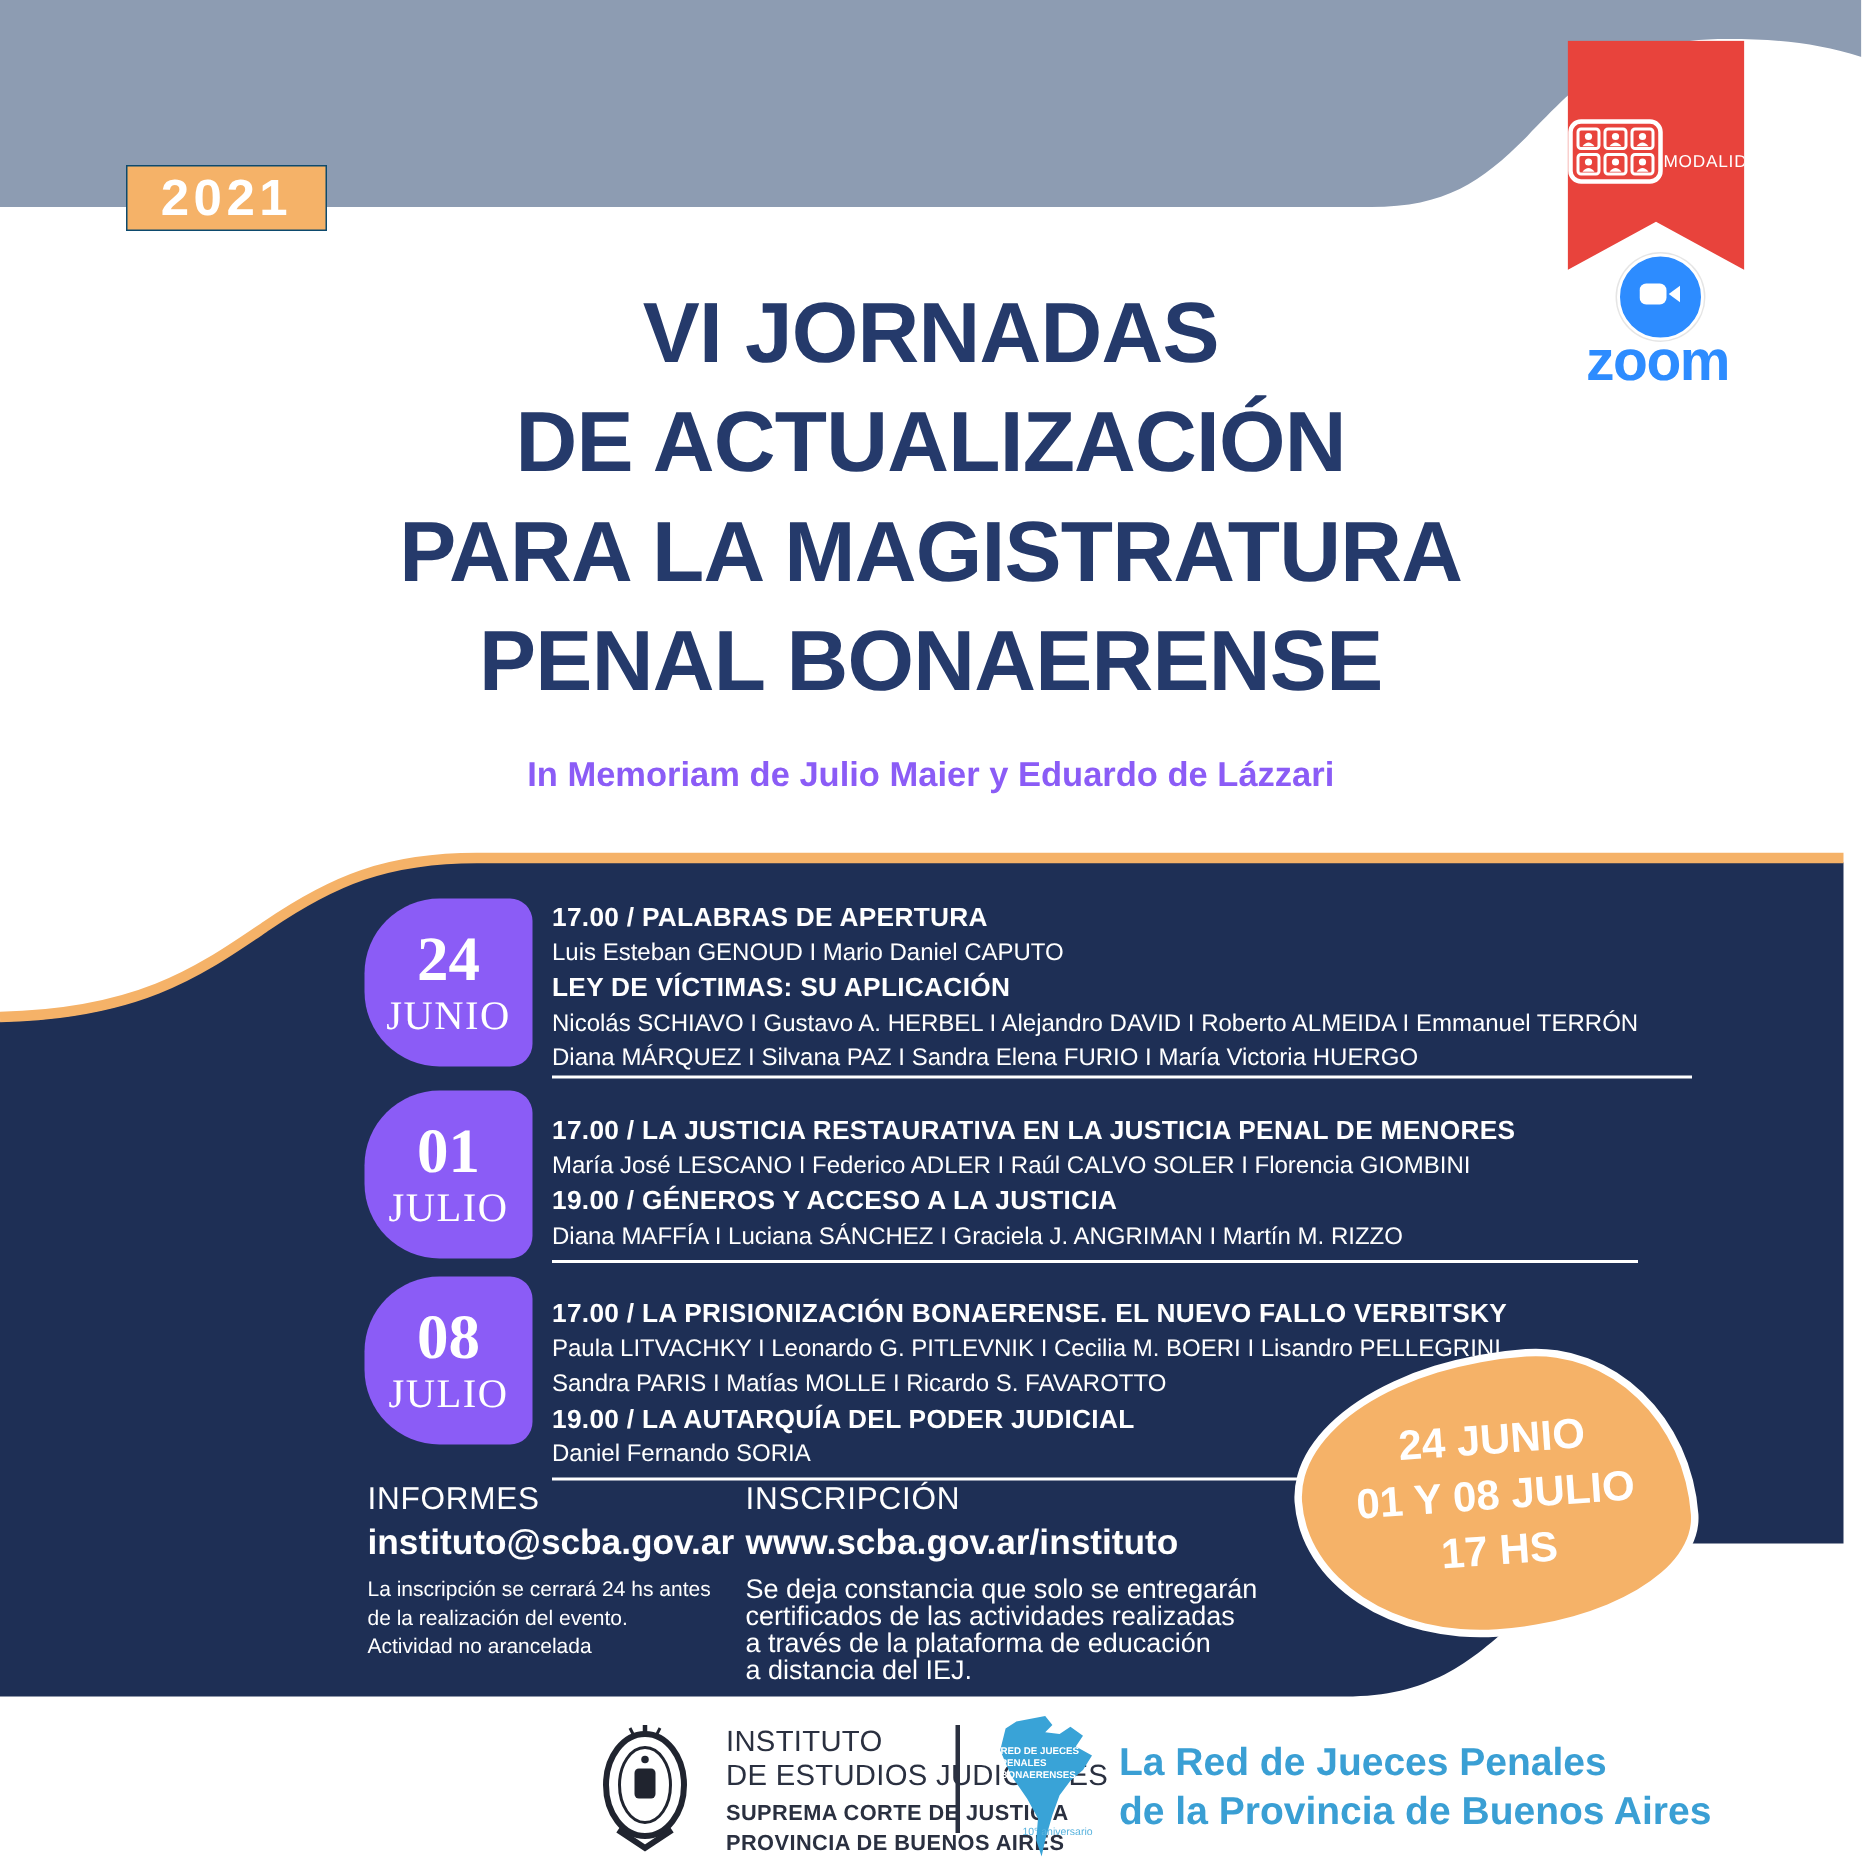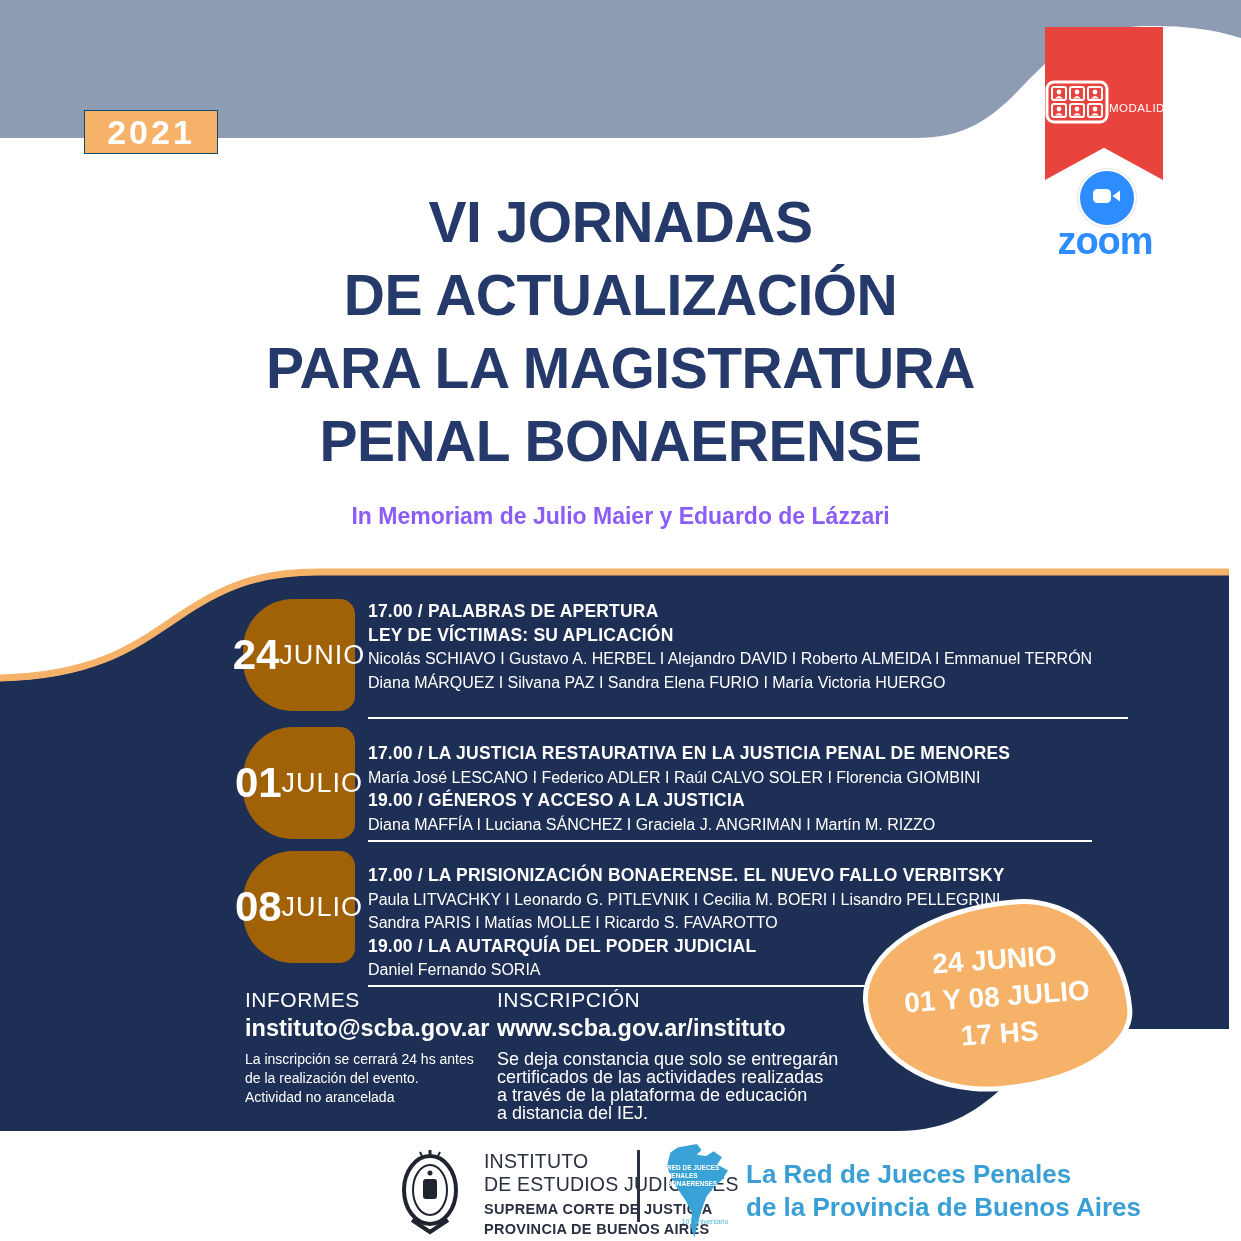--- a/index.html
+++ b/index.html
@@ -31,23 +31,23 @@
   
   .title{position:absolute;left:0;top:186px;width:1241px;text-align:center;color:#253a6b;}
   .title .tl{font-size:57px;font-weight:bold;line-height:73px;letter-spacing:-.5px;}
   .subtitle{position:absolute;left:0;top:503px;width:1241px;text-align:center;
     color:#8b5cf6;font-size:23px;font-weight:bold;}
 
   
   .panel-svg{position:absolute;top:0;left:0;}
 
   
-  .date-blob{position:absolute;left:243px;width:112px;height:112px;background:#a16207;
-    border-radius:50px 15px 15px 50px;display:flex;flex-direction:row;align-items:center;
-    justify-content:center;color:#ffffff;}
+  .date-blob{position:absolute;left:243px;width:112px;height:112px;background:#8b5cf6;
+    border-radius:50px 15px 15px 50px;display:flex;flex-direction:column;align-items:center;
+    justify-content:center;color:#ffffff;font-family:Liberation Serif, serif;}
   .date-blob .day{font-size:42px;font-weight:bold;line-height:44px;}
   .date-blob .month{font-size:27px;line-height:30px;letter-spacing:1px;}
 
   
   .entry{position:absolute;left:368px;width:775px;color:#ffffff;}
   .sh{font-size:17.5px;font-weight:bold;line-height:23.5px;letter-spacing:.2px;}
   .sn{font-size:16px;line-height:23.5px;}
   .rule{position:absolute;left:368px;height:2px;background:#ffffff;}
 
   
@@ -154,20 +154,21 @@
     <div class="day">01</div>
     <div class="month">JULIO</div>
   </div>
   <div class="date-blob" style="top:851px;">
     <div class="day">08</div>
     <div class="month">JULIO</div>
   </div>
 
   <div class="entry" style="top:600px;">
     <div class="sh">17.00 / PALABRAS DE APERTURA</div>
+    <div class="sn">Luis Esteban GENOUD  I  Mario Daniel CAPUTO</div>
     <div class="sh">LEY DE VÍCTIMAS: SU APLICACIÓN</div>
     <div class="sn">Nicolás SCHIAVO I  Gustavo A. HERBEL  I  Alejandro DAVID I  Roberto ALMEIDA I Emmanuel TERRÓN</div>
     <div class="sn">Diana MÁRQUEZ I Silvana PAZ I  Sandra Elena FURIO  I  María Victoria HUERGO</div>
   </div>
   <div class="rule" style="top:717px;width:760px;"></div>
 
   <div class="entry" style="top:742px;">
     <div class="sh">17.00 / LA JUSTICIA RESTAURATIVA EN LA JUSTICIA PENAL DE MENORES</div>
     <div class="sn">María José LESCANO  I  Federico ADLER I  Raúl CALVO SOLER I  Florencia GIOMBINI</div>
     <div class="sh">19.00 / GÉNEROS Y ACCESO A LA JUSTICIA</div>

